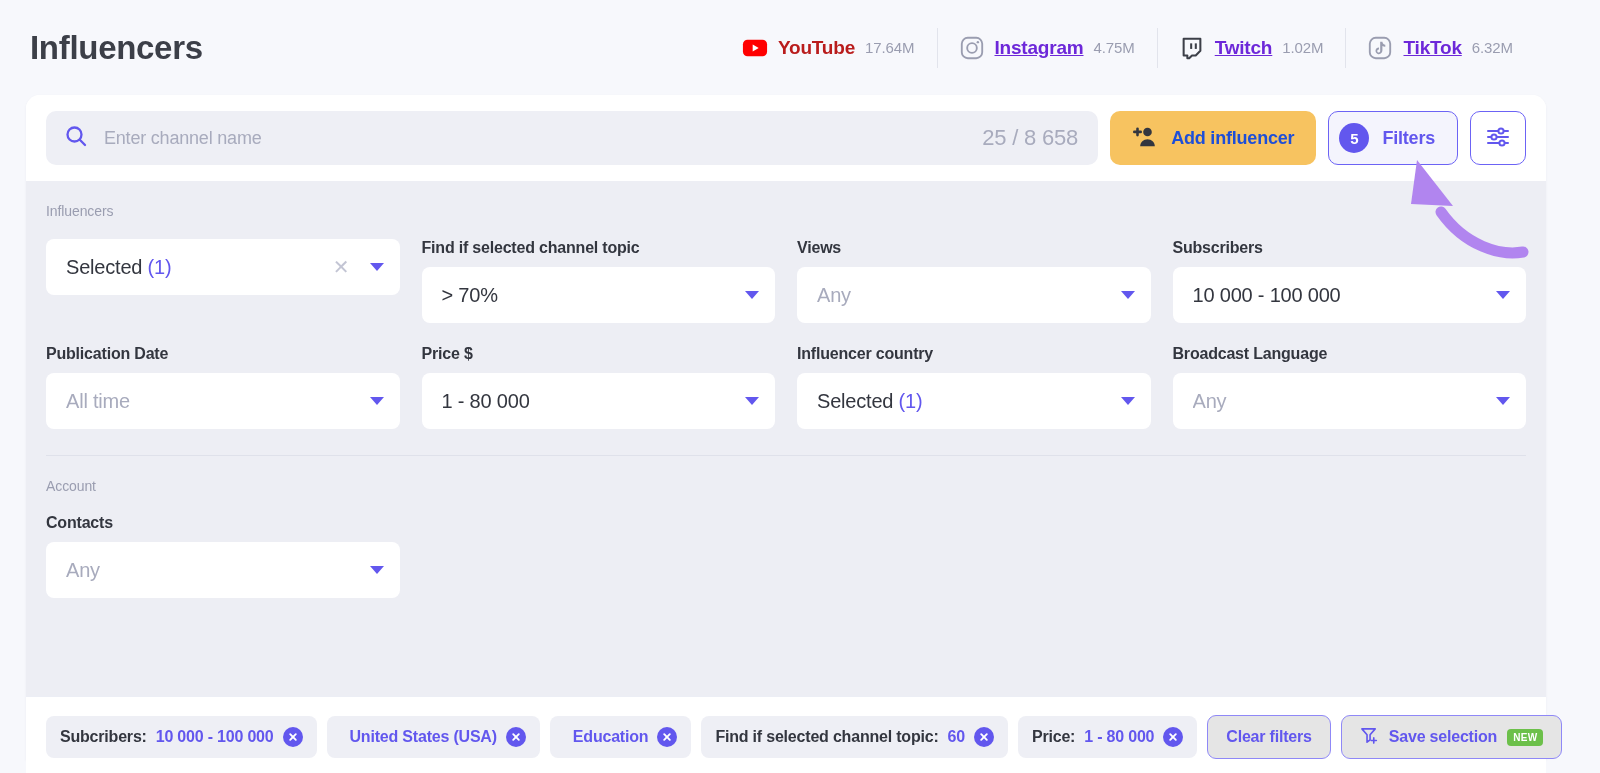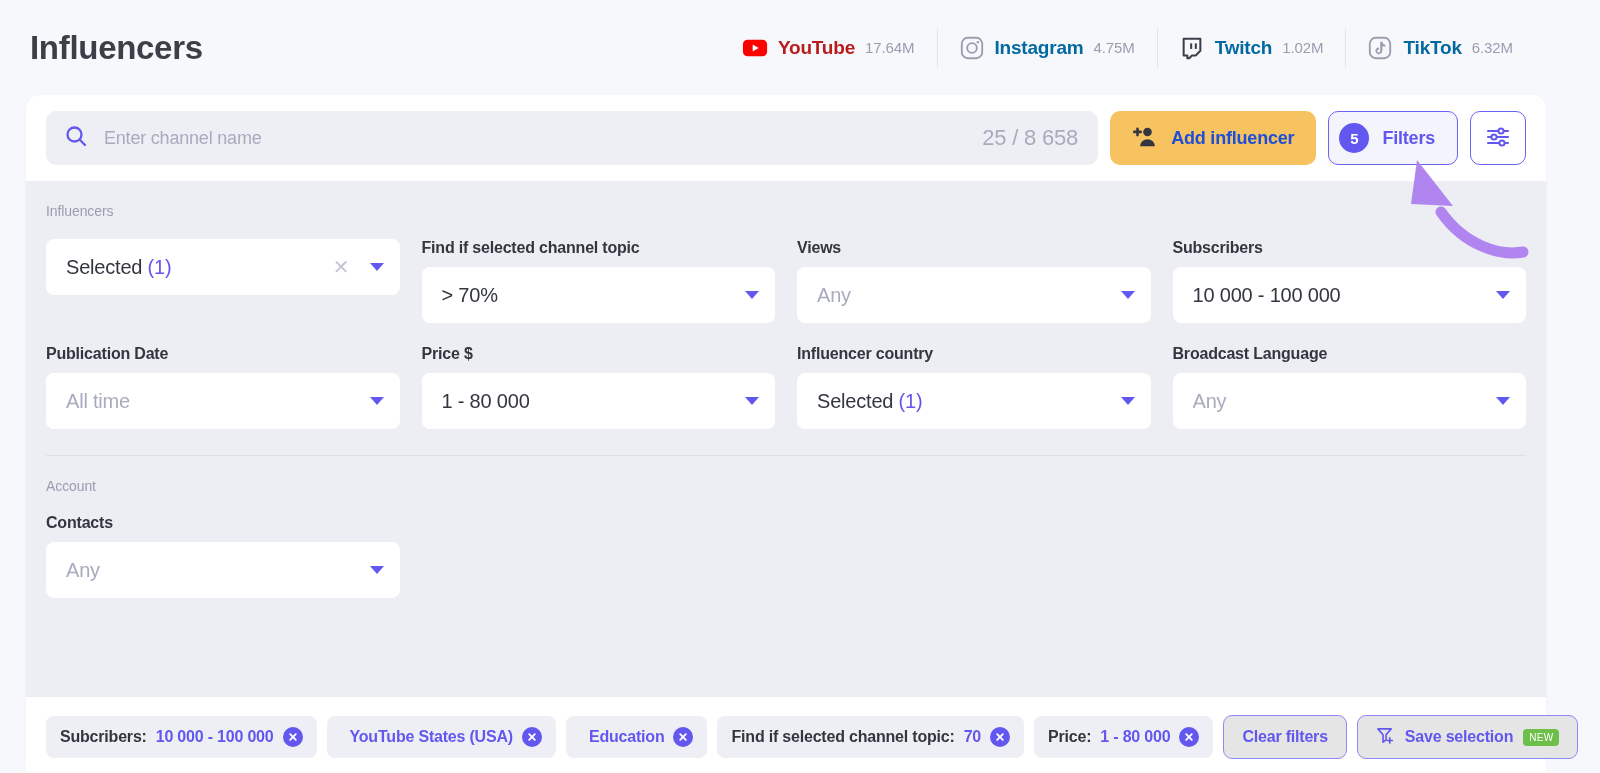--- a/index.html
+++ b/index.html
@@ -46,21 +46,21 @@
     left: 0; top: 2px;
     width: 1px; height: 40px;
     background: #e2e4ec;
   }
   .social-name {
     font-size: 19px;
     font-weight: bold;
     color: #b91c1c;
     letter-spacing: -0.2px;
   }
-  .social-name.muted { color: #0369a1; }
+  .social-name.muted { color: #6d28d9; text-decoration: underline; }
   .social-count {
     font-size: 15px;
     color: #9a9db0;
     letter-spacing: -0.1px;
   }
   .sicon { width: 26px; height: 26px; display:block; flex: 0 0 auto; }
 
   
   .card {
     position: absolute;
@@ -281,21 +281,21 @@
     font-size: 16px;
     font-weight: bold;
     color: #6257ee;
     letter-spacing: -0.2px;
     white-space: nowrap;
   }
   .new-badge {
     background: #6cc04a;
     color: #fff;
     font-size: 10px;
-    font-weight: normal;
+    font-weight: bold;
     border-radius: 4px;
     padding: 3px 6px;
     letter-spacing: 0.3px;
   }
 
   
   .arrow-anno {
     position: absolute;
     left: 1395px;
     top: 160px;
@@ -502,21 +502,21 @@
     <span class="chip-x">
         <svg width="10" height="10" viewBox="0 0 10 10" stroke="#fff" stroke-width="1.9" stroke-linecap="round">
           <line x1="2.2" y1="2.2" x2="7.8" y2="7.8"></line>
           <line x1="7.8" y1="2.2" x2="2.2" y2="7.8"></line>
         </svg>
       </span>
   </div>
 
   <div class="chip">
     <span class="lab"></span>
-      <span class="val">YouTube States (USA)</span>
+      <span class="val">United States (USA)</span>
     <span class="chip-x">
         <svg width="10" height="10" viewBox="0 0 10 10" stroke="#fff" stroke-width="1.9" stroke-linecap="round">
           <line x1="2.2" y1="2.2" x2="7.8" y2="7.8"></line>
           <line x1="7.8" y1="2.2" x2="2.2" y2="7.8"></line>
         </svg>
       </span>
   </div>
 
   <div class="chip">
     <span class="lab"></span>
@@ -524,21 +524,21 @@
     <span class="chip-x">
         <svg width="10" height="10" viewBox="0 0 10 10" stroke="#fff" stroke-width="1.9" stroke-linecap="round">
           <line x1="2.2" y1="2.2" x2="7.8" y2="7.8"></line>
           <line x1="7.8" y1="2.2" x2="2.2" y2="7.8"></line>
         </svg>
       </span>
   </div>
 
   <div class="chip">
     <span class="lab">Find if selected channel topic: </span>
-      <span class="val">70</span>
+      <span class="val">60</span>
     <span class="chip-x">
         <svg width="10" height="10" viewBox="0 0 10 10" stroke="#fff" stroke-width="1.9" stroke-linecap="round">
           <line x1="2.2" y1="2.2" x2="7.8" y2="7.8"></line>
           <line x1="7.8" y1="2.2" x2="2.2" y2="7.8"></line>
         </svg>
       </span>
   </div>
 
   <div class="chip">
     <span class="lab">Price: </span>

